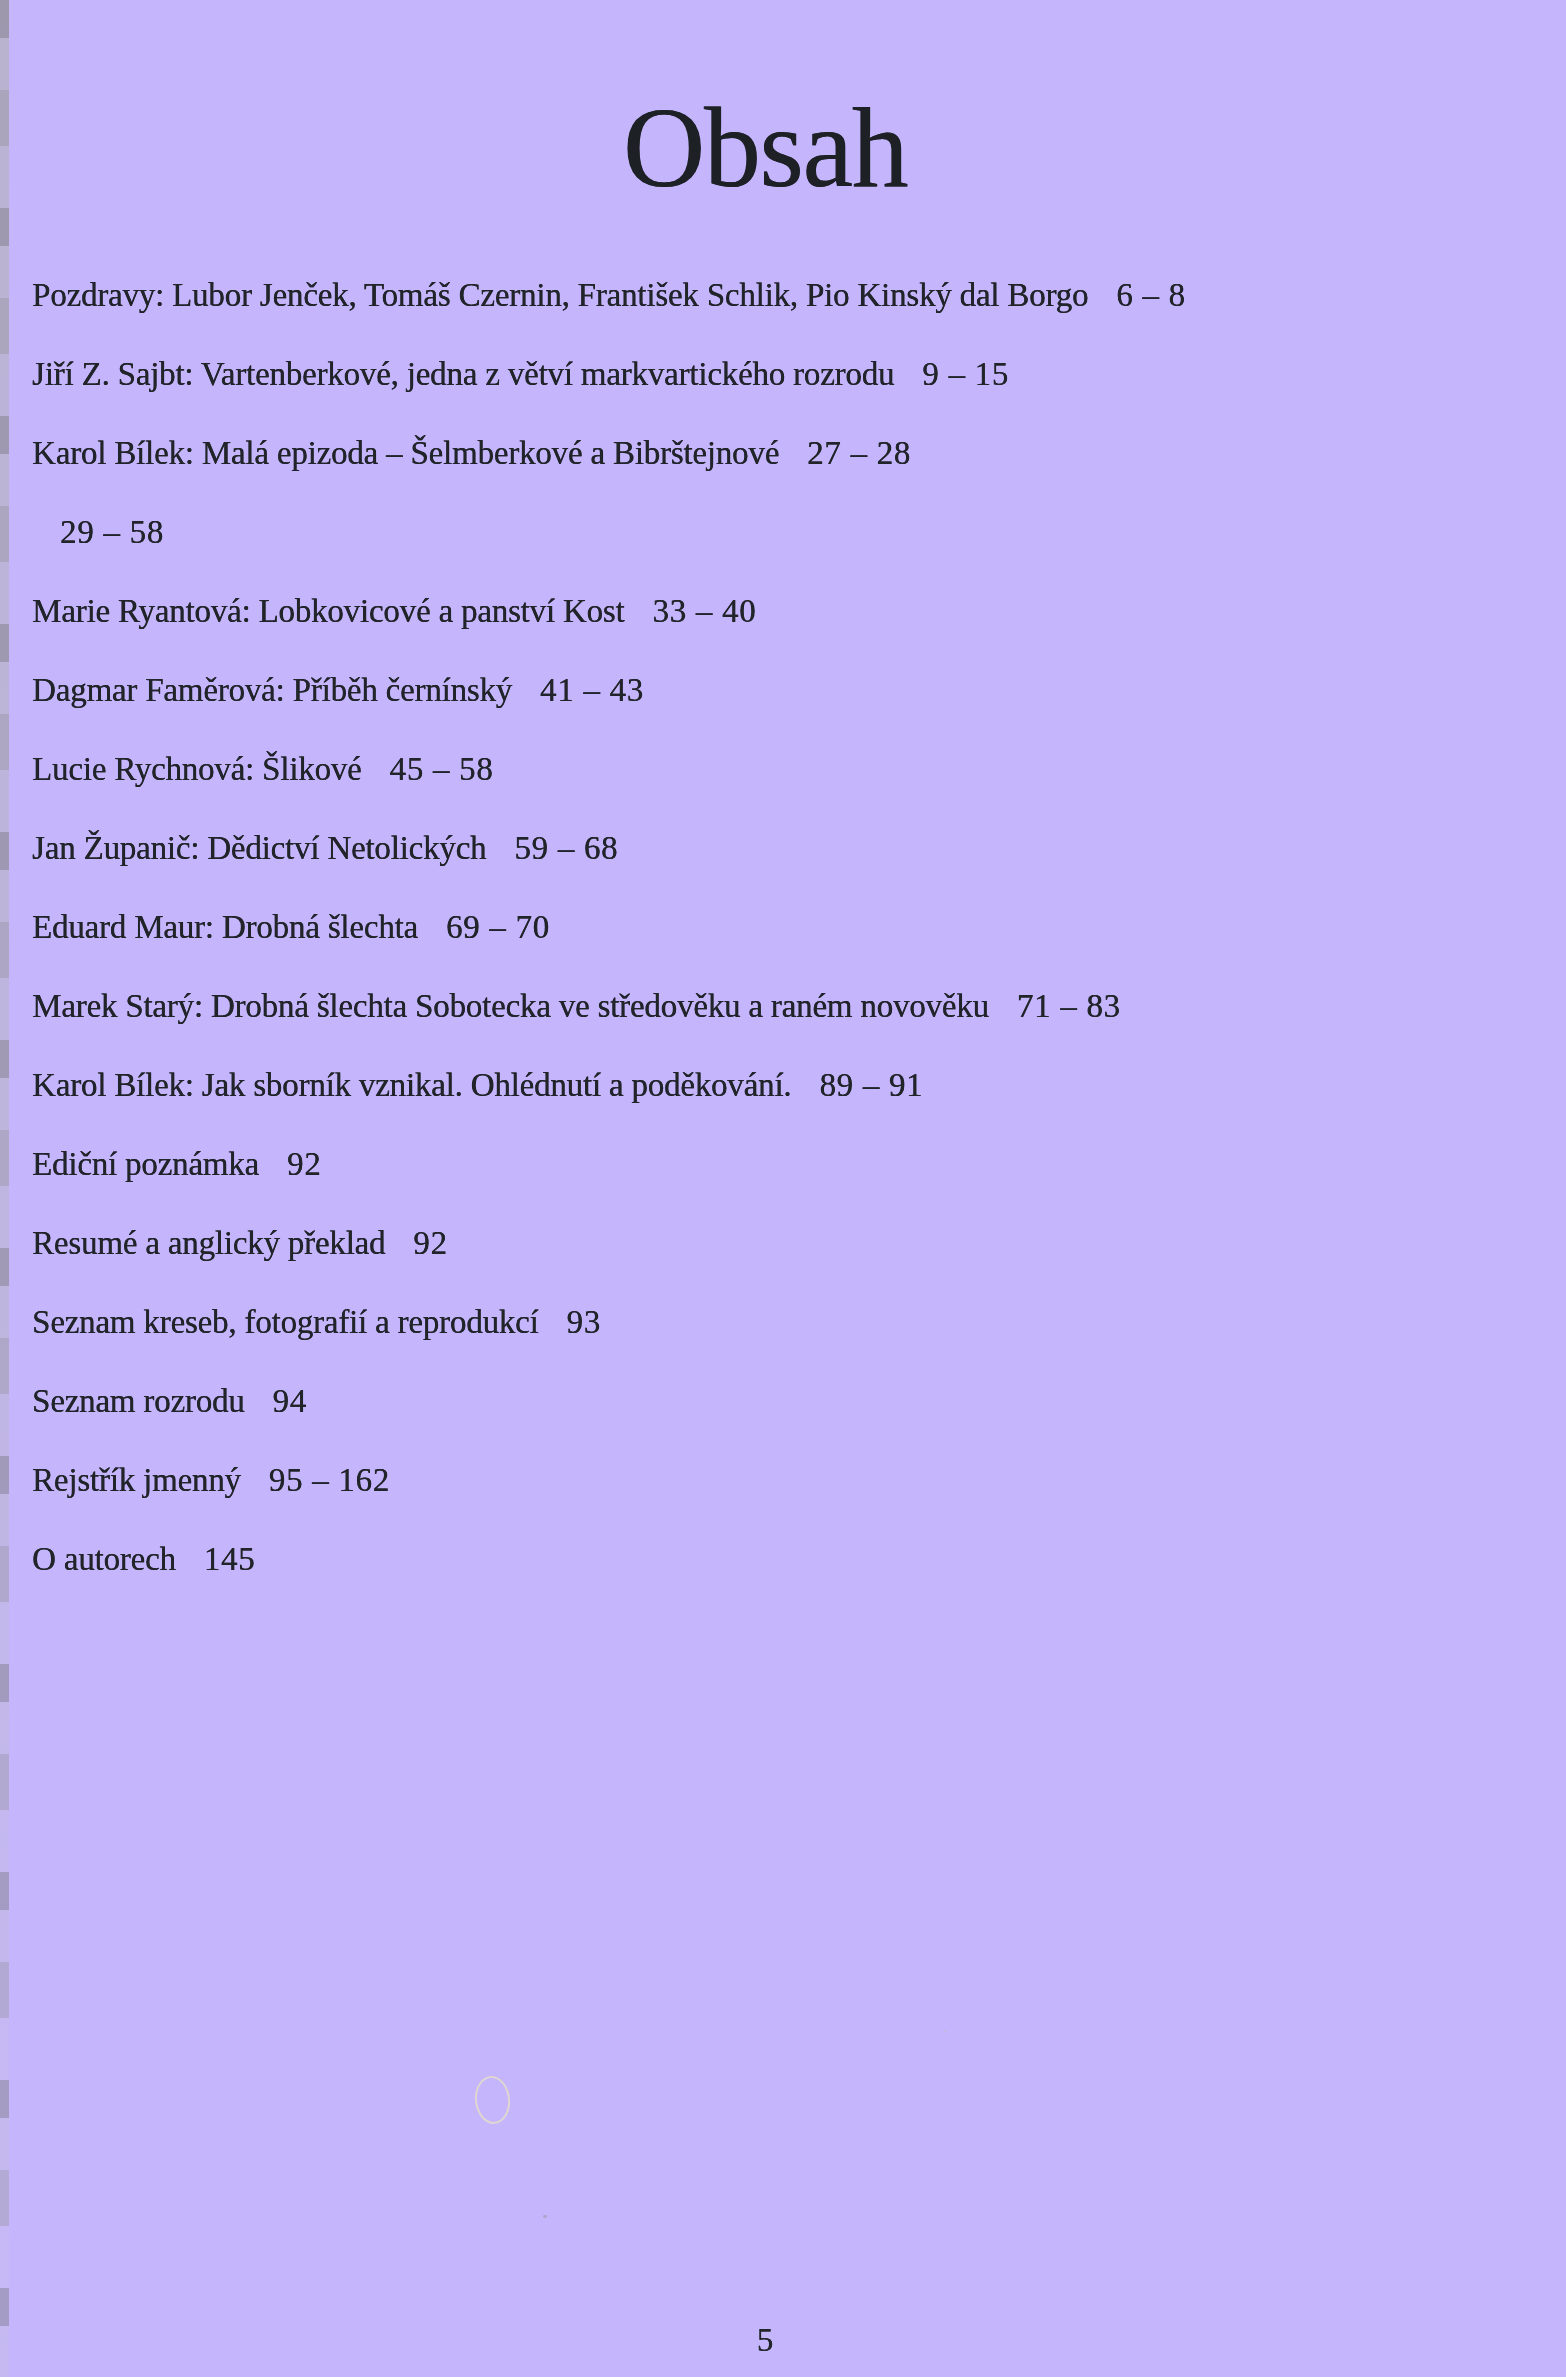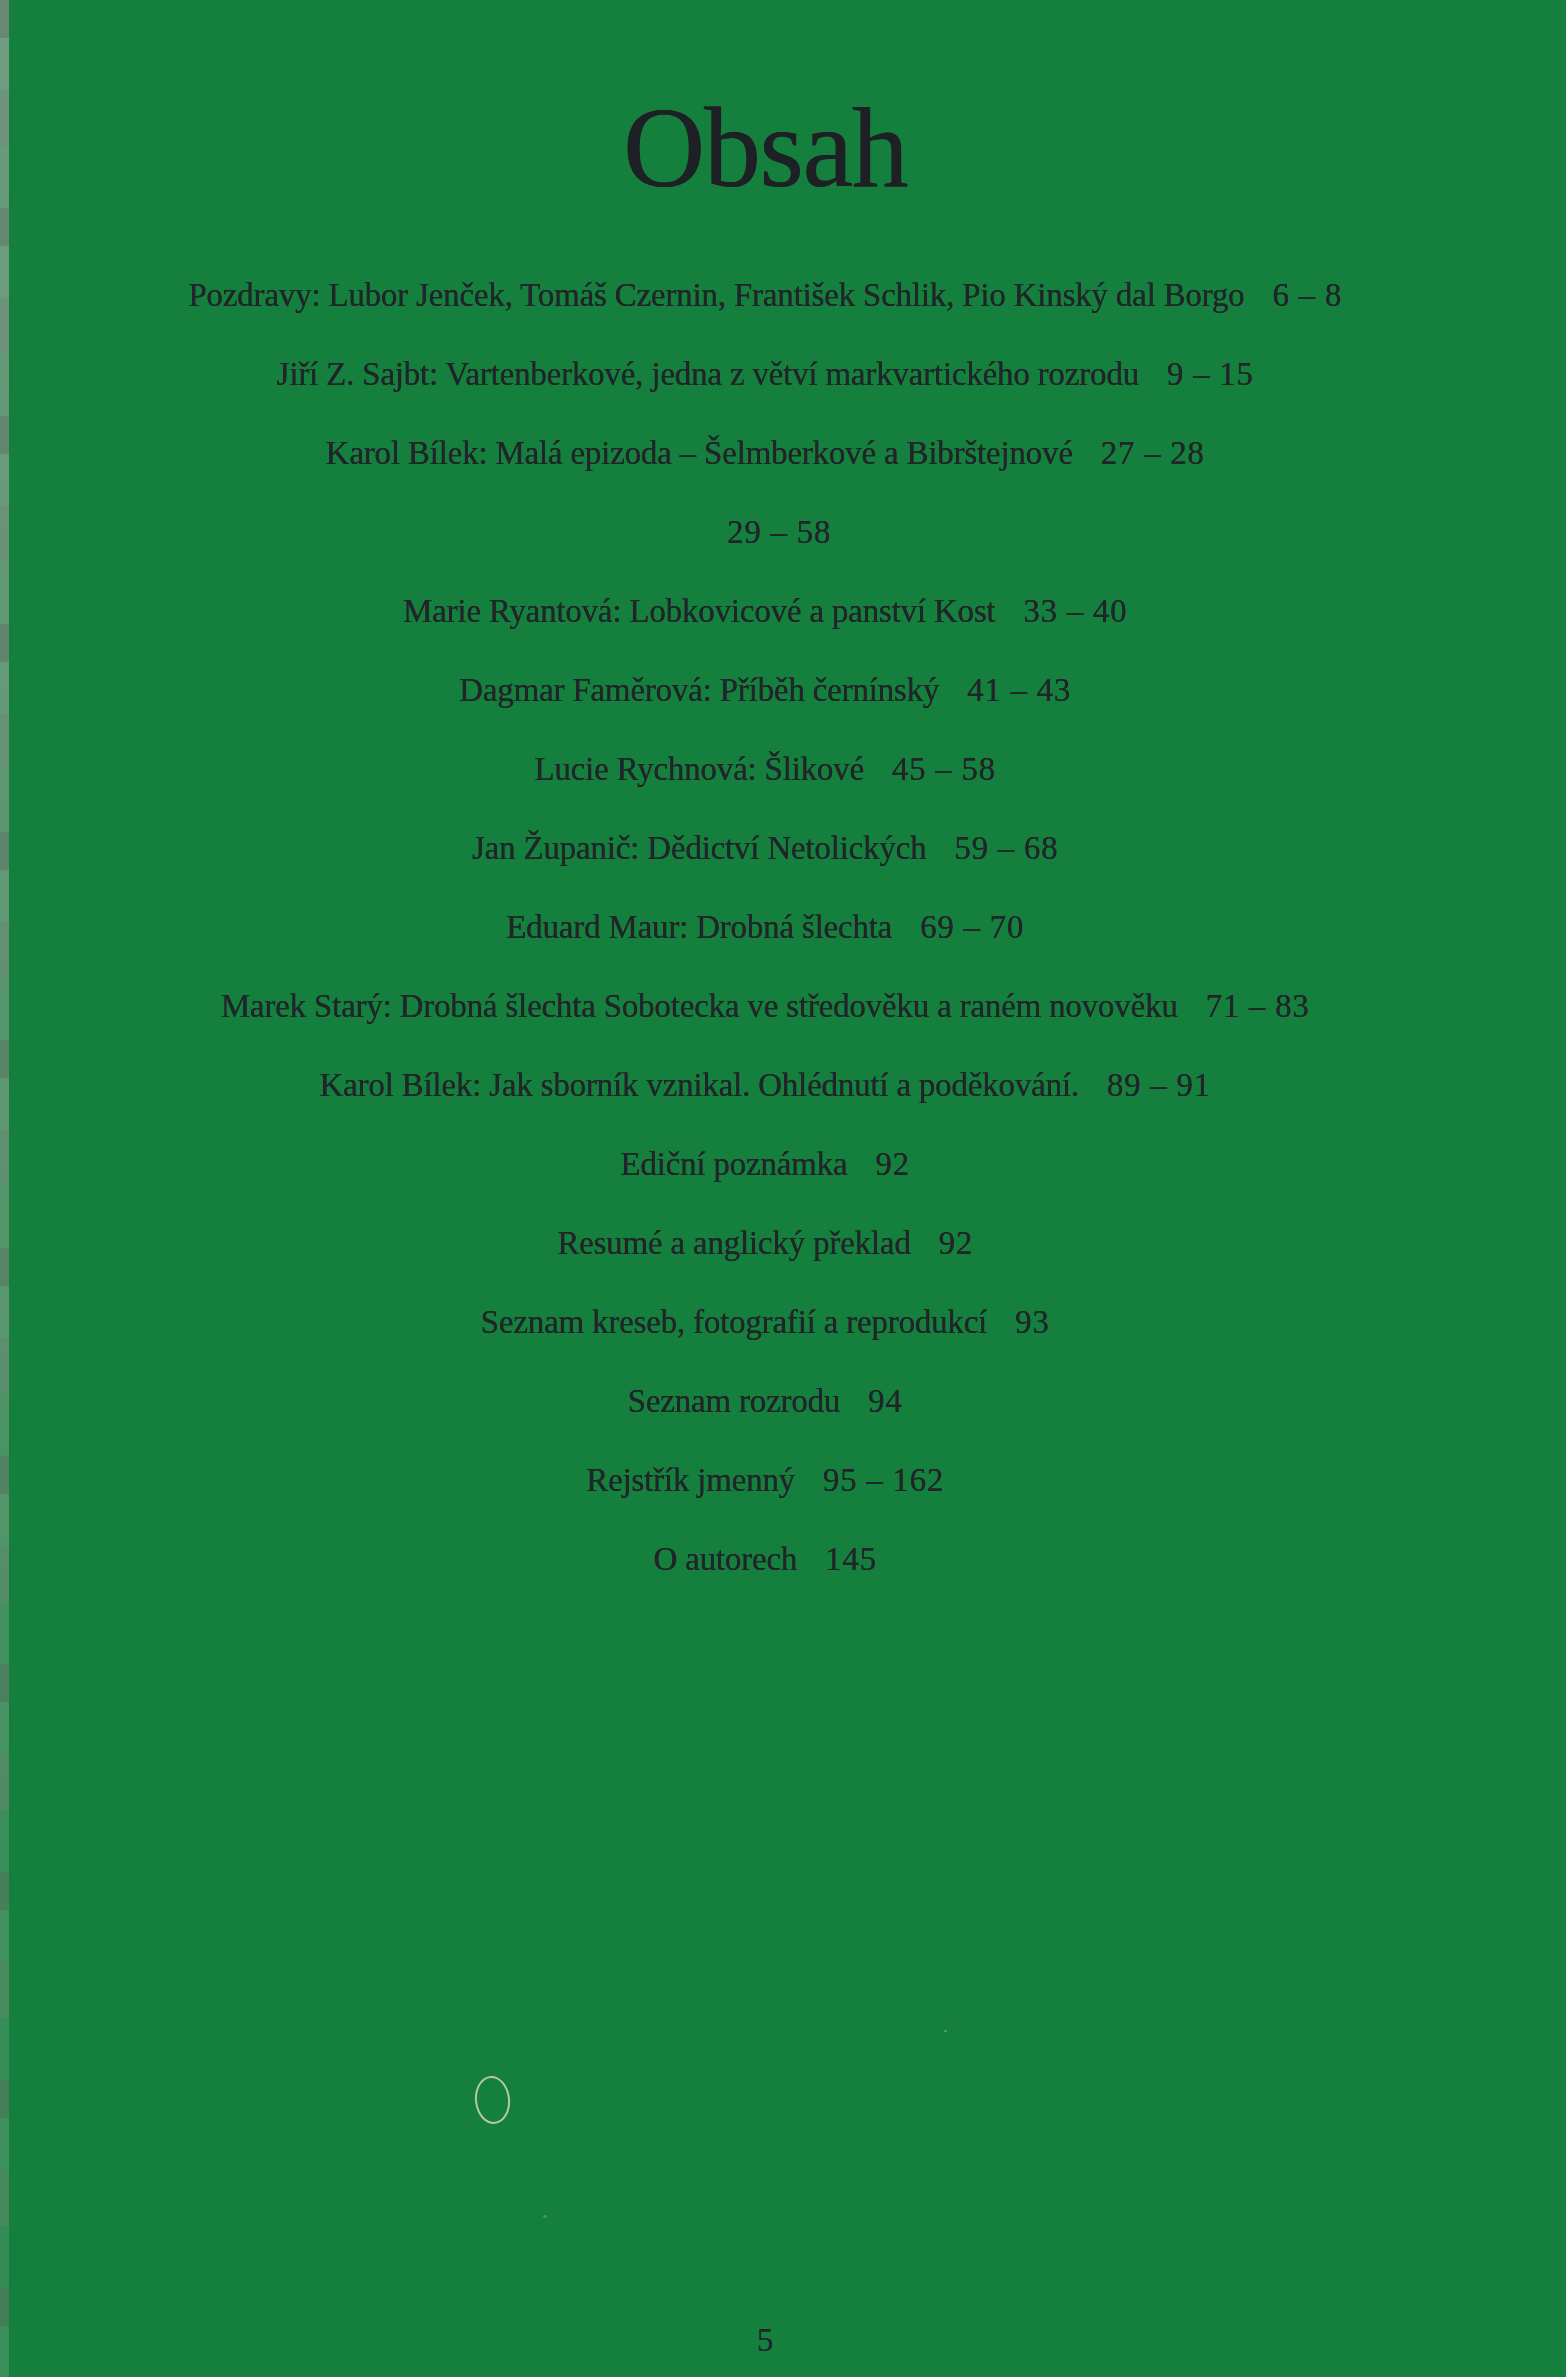--- a/index.html
+++ b/index.html
@@ -4,21 +4,21 @@
 <style>
   html, body {
     margin: 0;
     padding: 0;
     background: #9a9a9a;
   }
   .page {
     position: relative;
     width: 1567px;
     height: 2377px;
-    background: #15803d;
+    background: #c4b5fd;
     overflow: hidden;
     font-family: "Liberation Serif", "DejaVu Serif", serif;
     color: #212429;
   }
   
   .scan-edge {
     position: absolute;
     left: 0;
     top: 0;
     width: 9px;
@@ -53,21 +53,21 @@
     position: absolute;
     top: 279px;
     left: 32px;
     right: 69px;
     font-size: 33px;
     line-height: 1;
   }
   .toc-row {
     height: 79px;
     display: flex;
-    justify-content: center;
+    justify-content: flex-start;
     align-items: baseline;
   }
   .toc-label {
     letter-spacing: -0.2px;
     text-shadow: 0.3px 0 0 currentColor;
     white-space: nowrap;
   }
   .toc-pages {
     letter-spacing: 0.7px;
     text-shadow: 0.3px 0 0 currentColor;

